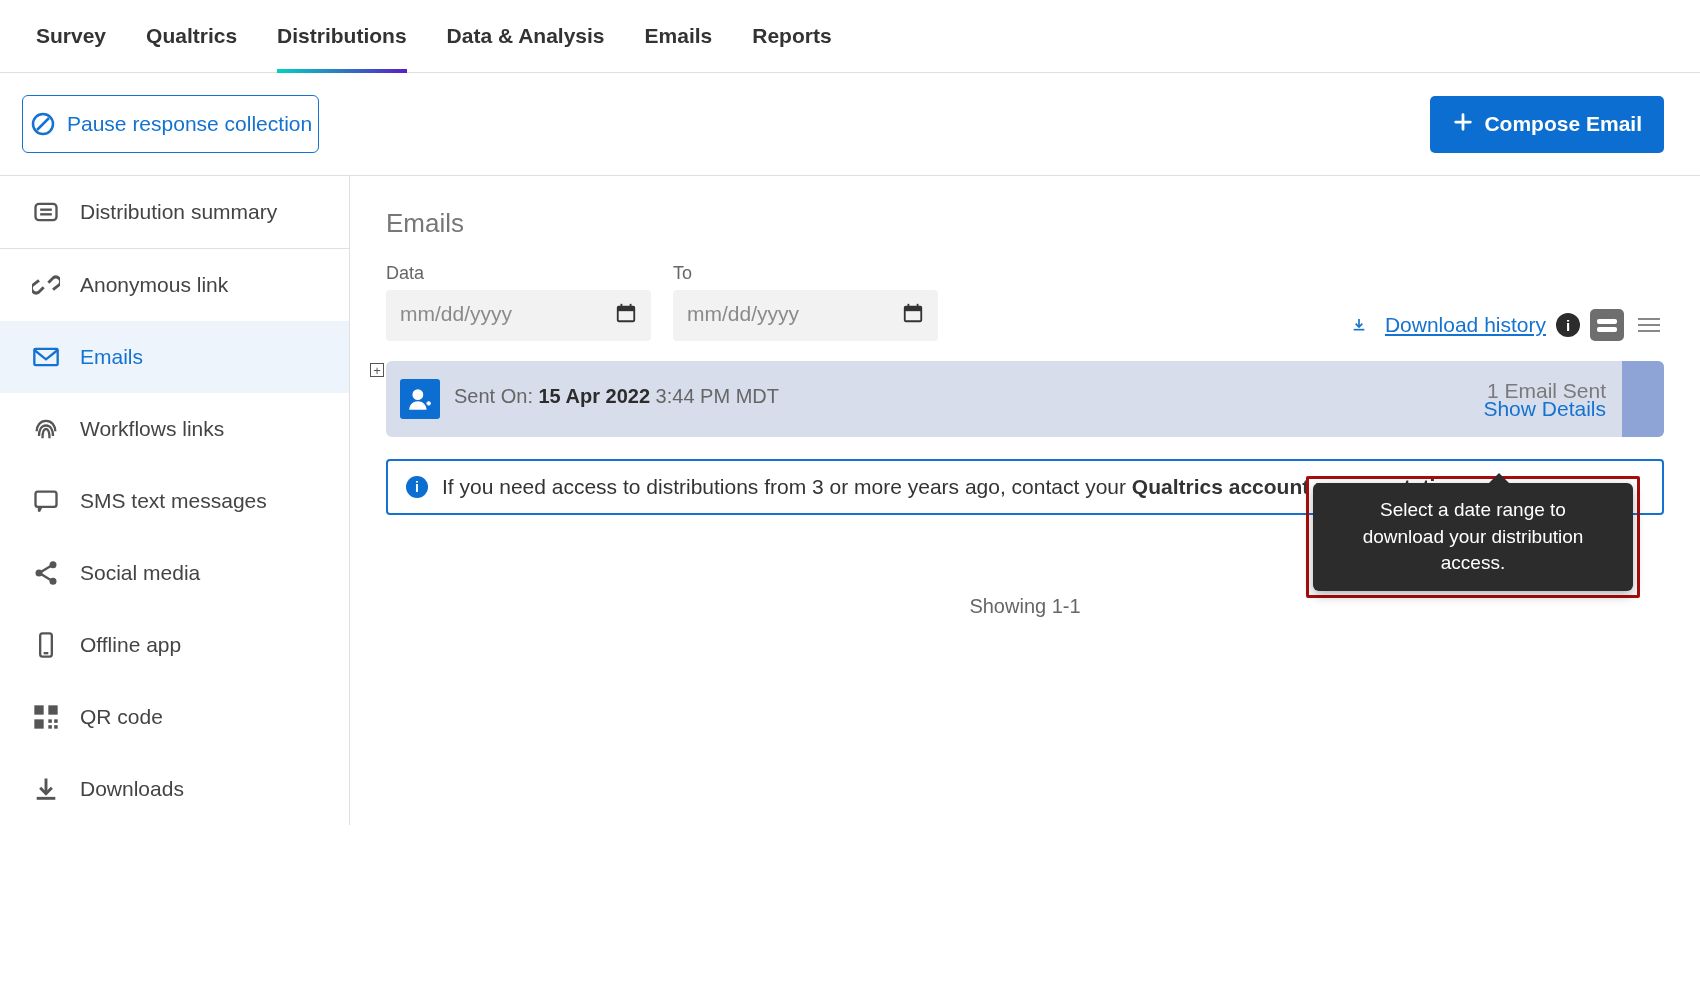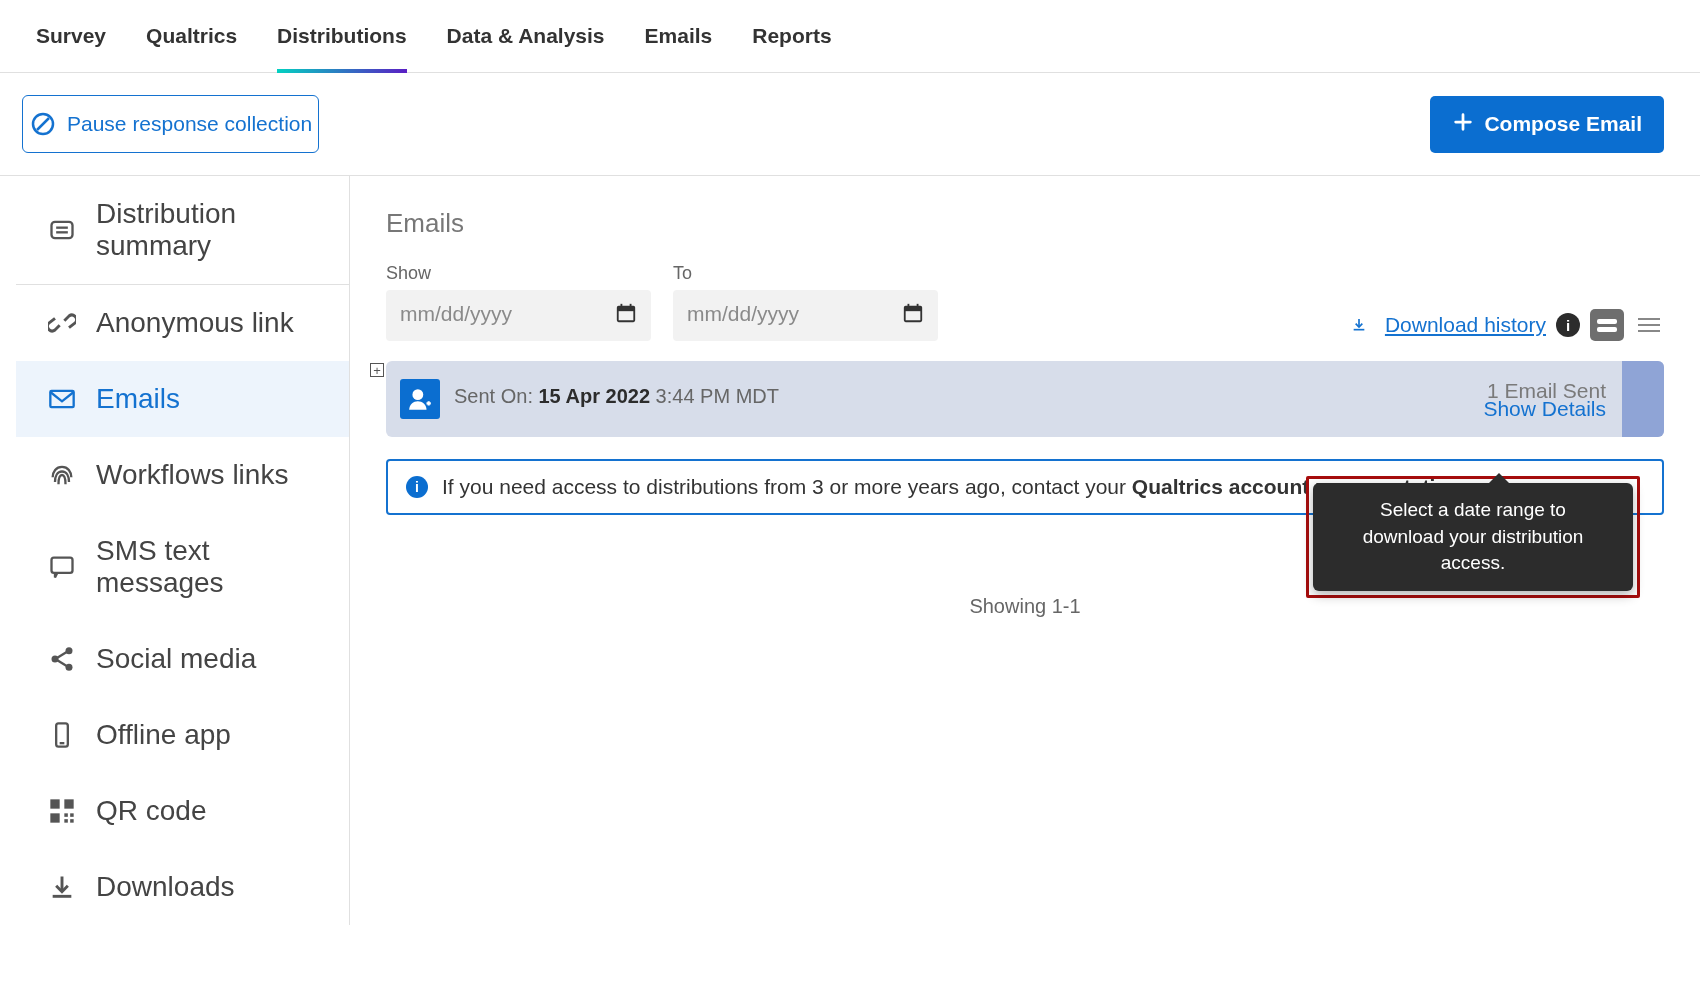--- a/index.html
+++ b/index.html
@@ -8,21 +8,21 @@
     .top-tabs { display: flex; gap: 40px; padding: 0 36px; border-bottom: 1px solid #e0e0e0; }
     .top-tab { padding: 24px 0 24px 0; font-size: 21px; font-weight: 600; color: #333; cursor: pointer; position: relative; }
     .top-tab.active::after { content: ""; position: absolute; left: 0; right: 0; bottom: -1px; height: 4px; background: linear-gradient(90deg, #03d1c1 0%, #5a1ec4 100%); }
 
     .action-bar { display: flex; justify-content: space-between; align-items: center; padding: 22px 36px 22px 22px; border-bottom: 1px solid #e0e0e0; }
     .pause-btn { display: flex; align-items: center; gap: 10px; border: 1.5px solid #1472d0; border-radius: 6px; padding: 14px 6px; color: #1472d0; font-size: 21px; font-weight: 500; background: #fff; cursor: pointer; }
     .compose-btn { display: flex; align-items: center; gap: 10px; background: #0b6ed0; color: #fff; border: none; border-radius: 5px; padding: 15px 22px; font-size: 21px; font-weight: 600; cursor: pointer; }
 
     .main-layout { display: flex; }
     .sidebar { width: 350px; border-right: 1px solid #e0e0e0; background: #fff; flex-shrink: 0; }
-    .sidebar-item { display: flex; align-items: center; gap: 20px; padding: 22px 32px; font-size: 28px; color: #444; cursor: pointer; margin-left: 16px; }
+    .sidebar-item { display: flex; align-items: center; gap: 20px; padding: 22px 32px; font-size: 21px; color: #444; cursor: pointer; }
     .sidebar-item.summary { border-bottom: 1px solid #e0e0e0; }
     .sidebar-item.active { background: #edf4fc; color: #1472d0; }
     .sidebar-item.active svg { stroke: #1472d0; }
     .sidebar-icon { width: 28px; height: 28px; display: flex; align-items: center; justify-content: center; flex-shrink: 0; }
 
     .content { flex: 1; padding: 32px 36px 0 36px; position: relative; }
     .page-title { font-size: 26px; color: #777; font-weight: 400; margin-bottom: 24px; }
 
     .filter-row { display: flex; align-items: flex-end; gap: 22px; margin-bottom: 20px; position: relative; }
     .filter-field { display: flex; flex-direction: column; gap: 6px; }
@@ -187,21 +187,21 @@
       </span>
       <span>Downloads</span>
     </div>
   </aside>
 
   <main class="content">
     <h1 class="page-title">Emails</h1>
 
     <div class="filter-row">
       <div class="filter-field">
-        <label>Show</label>
+        <label>Data</label>
         <div class="date-input">
           <span>mm/dd/yyyy</span>
           <span>
             <svg viewBox="0 0 24 24" width="22" height="22" fill="#333">
                 <rect x="3" y="5" width="18" height="16" rx="1" fill="none" stroke="#333" stroke-width="2"></rect>
                 <rect x="3" y="5" width="18" height="5"></rect>
                 <line x1="7" y1="2" x2="7" y2="6" stroke="#333" stroke-width="2"></line>
                 <line x1="17" y1="2" x2="17" y2="6" stroke="#333" stroke-width="2"></line>
               </svg>
           </span>

